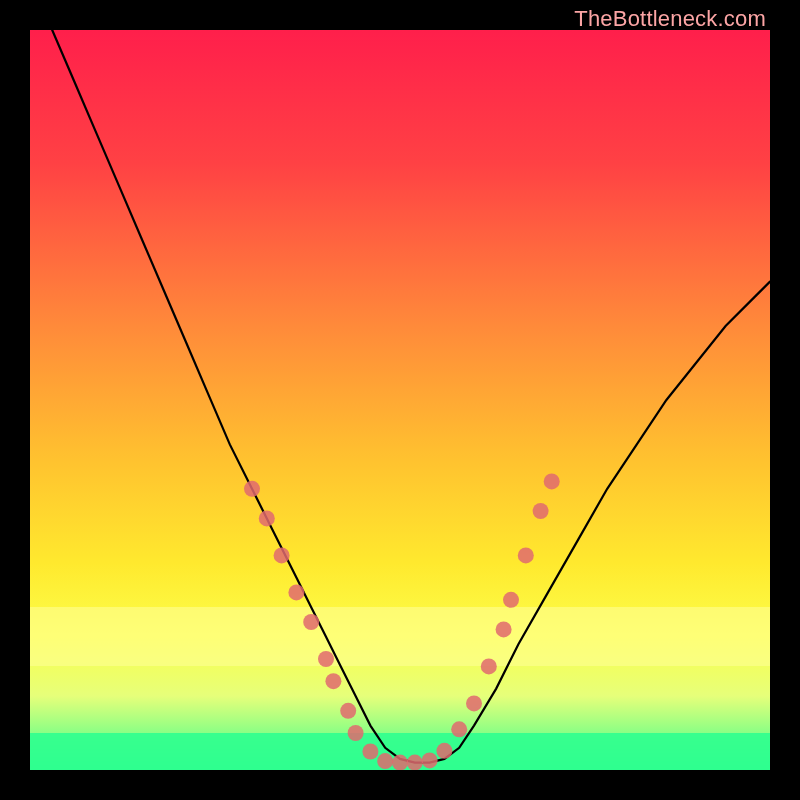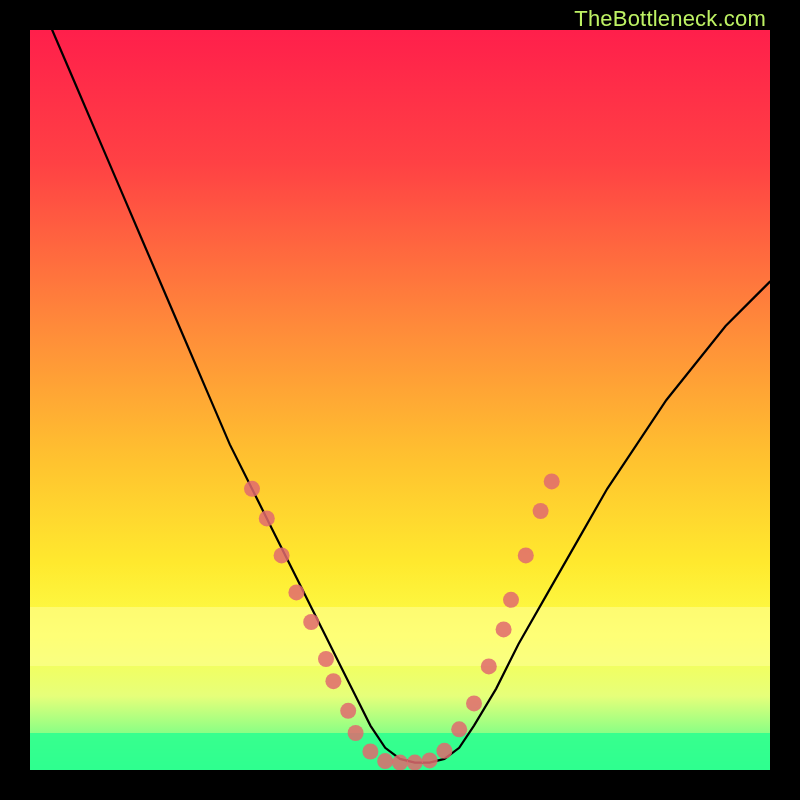--- a/index.html
+++ b/index.html
@@ -39,21 +39,21 @@
   svg.curve {
     position: absolute;
     inset: 0;
     width: 100%;
     height: 100%;
   }
   .watermark {
     position: absolute;
     top: 6px;
     right: 34px;
-    color: #bef264;
+    color: #fca5a5;
     font-size: 22px;
     font-weight: 500;
     letter-spacing: 0.2px;
     user-select: none;
   }
 </style>
 </head>
 <body>
 
 <div class="frame">

